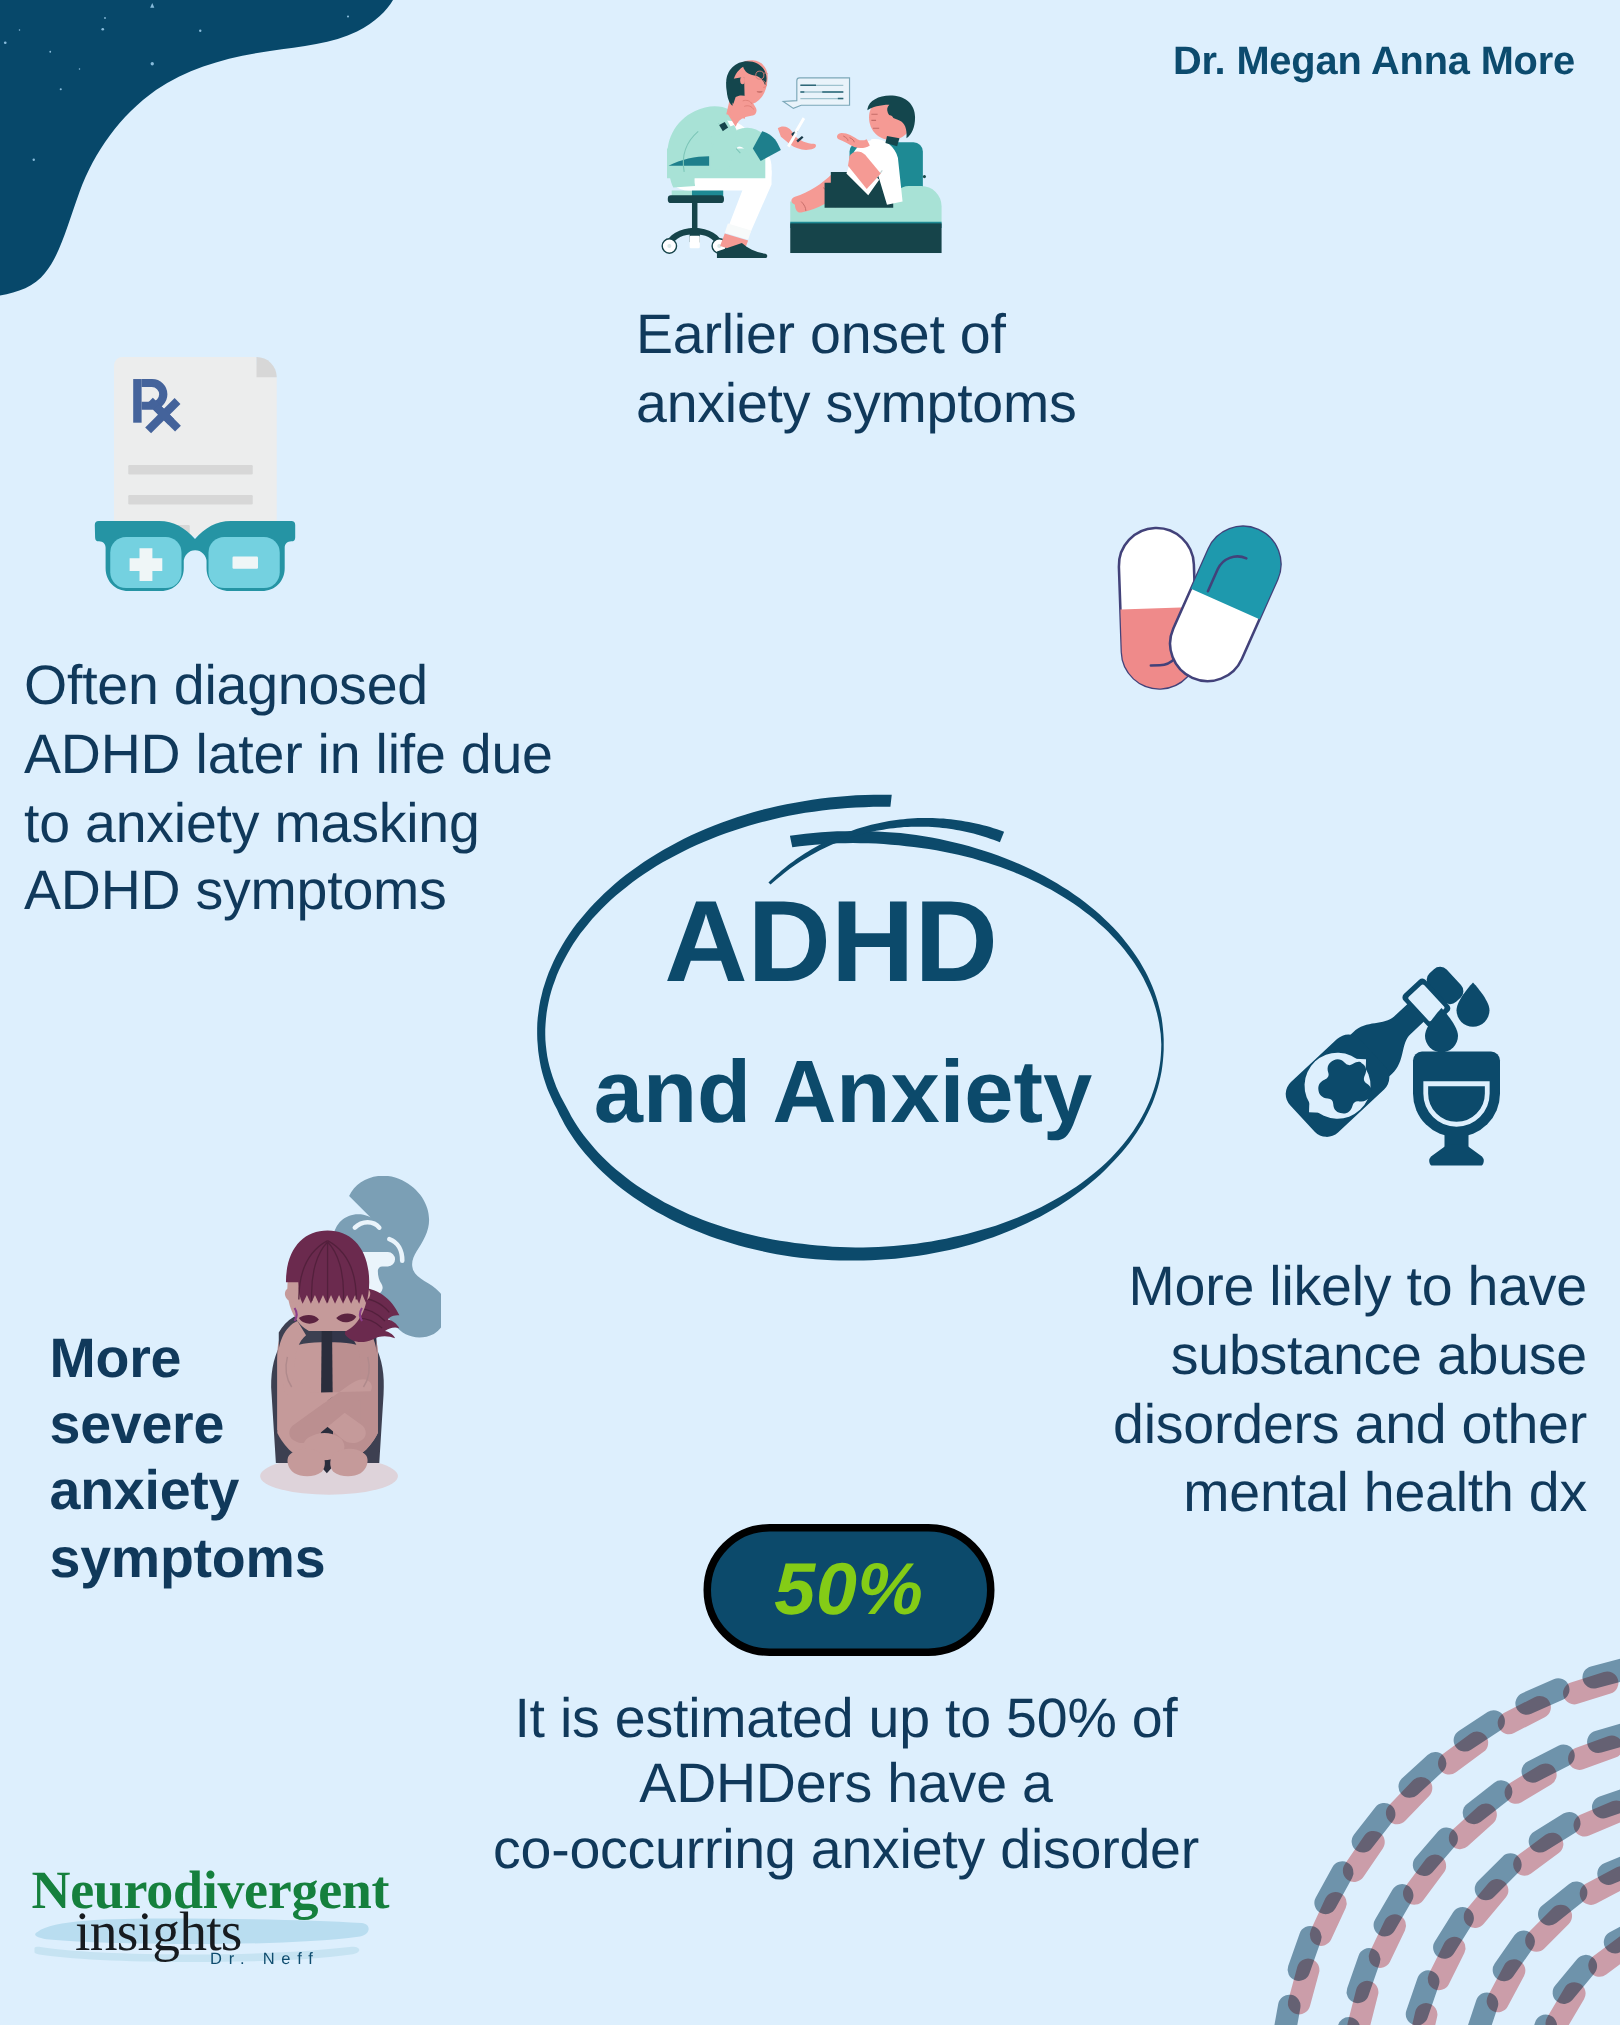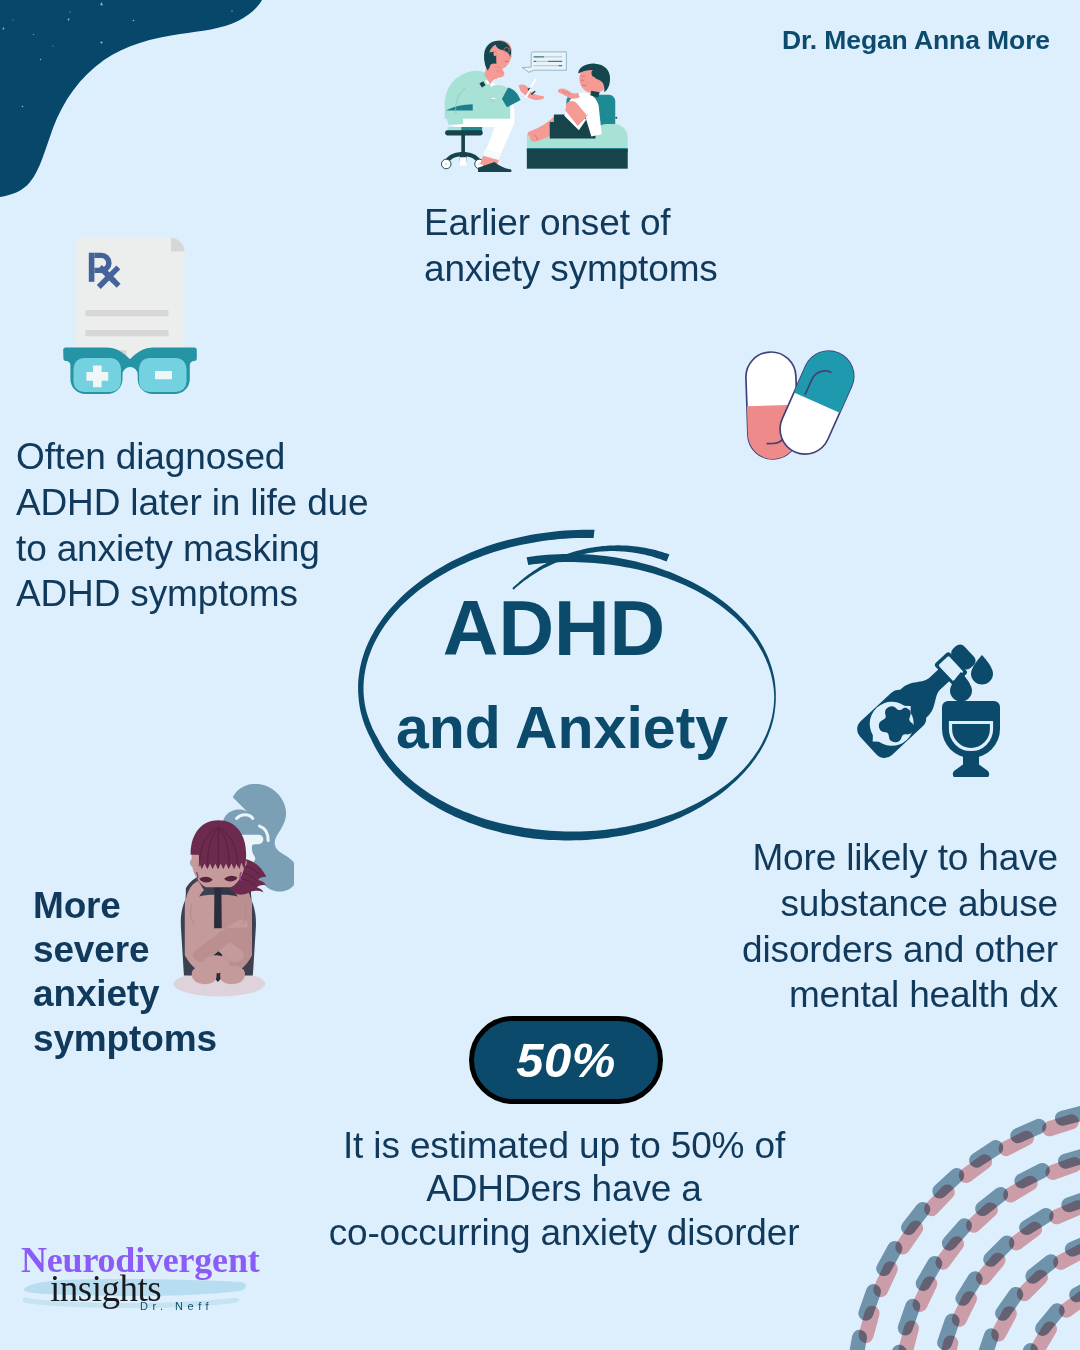--- a/index.html
+++ b/index.html
@@ -17,25 +17,25 @@
   
   #author{right:30px;top:25px;font-size:26.5px;font-weight:bold;color:#0c4b6e;letter-spacing:-0.1px;}
 
   
   #t1{font-size:77px;font-weight:bold;color:#0c4a6b;letter-spacing:0px;}
   #t2{font-size:59px;font-weight:bold;color:#0c4a6b;letter-spacing:0px;}
 
   
   #badge{left:469px;top:1016px;width:194px;height:88px;border-radius:48px;background:#0c4a6b;border:5px solid #000;
          display:flex;align-items:center;justify-content:center;box-sizing:border-box;}
-  #badge span{color:#ffffff;font-size:49px;font-weight:bold;font-style:italic;letter-spacing:0.5px;}
+  #badge span{color:#84cc16;font-size:49px;font-weight:bold;font-style:italic;letter-spacing:0.5px;}
 
   
   #logo{left:21px;top:1242px;width:260px;height:80px;}
-  #logo .l1{position:absolute;left:0;top:0;font-family:"Liberation Serif", serif;font-weight:bold;font-size:36px;color:#8b5cf6;letter-spacing:-0.2px;line-height:36px;}
+  #logo .l1{position:absolute;left:0;top:0;font-family:"Liberation Serif", serif;font-weight:bold;font-size:36px;color:#15803d;letter-spacing:-0.2px;line-height:36px;}
   #logo .l2{position:absolute;left:29px;top:28px;font-family:"Liberation Serif", serif;font-size:37px;color:#171b1f;letter-spacing:-0.5px;line-height:37px;}
   #logo .l3{position:absolute;left:119px;top:58px;font-size:11px;font-weight:normal;color:#0e4c6e;letter-spacing:4.5px;}
 </style>
 </head>
 <body>
 
 <div class="stage">
 
   <svg class="abs" style="left:0;top:0;" width="300" height="220" viewBox="0 0 300 220">
     <path d="M0,0 L262,0 C258,7 250,15 238,21 C222,29 201,31 180,34

